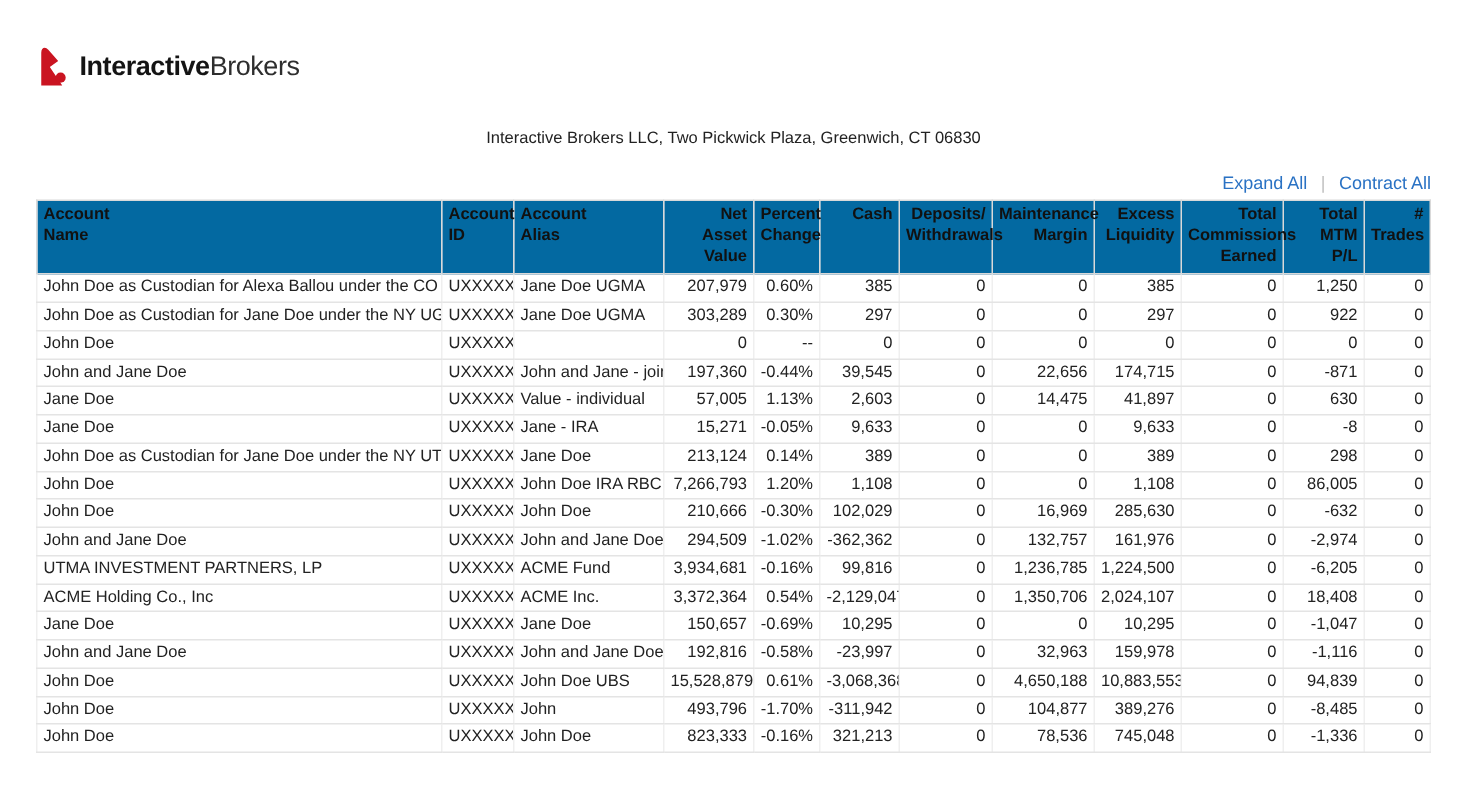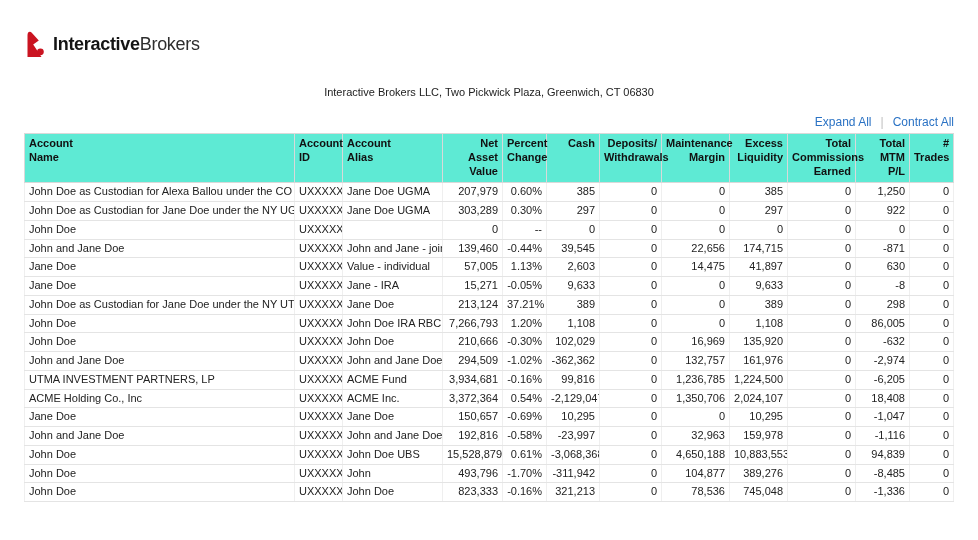--- a/index.html
+++ b/index.html
@@ -32,21 +32,21 @@
     margin-top:8px; height:24px;
     background:#f7f7f9; border:1px solid #dcdcdc; border-radius:3px;
     display:flex; align-items:center; gap:9px; padding:0 10px;
     color:#46699b; font-size:12.5px; cursor:pointer;
   }
   .chev { width:11px; height:11px; flex:0 0 auto; }
 
   
   table { width:930px; table-layout:fixed; border-collapse:collapse; margin-top:4px; font-size:11px; }
   thead th {
-    background:#5eead4; font-weight:bold; color:#111;
+    background:#0369a1; font-weight:bold; color:#111;
     vertical-align:top; padding:3px 4px 4px 4px;
     border:1px solid #d9d9d9;
     white-space:pre-line; line-height:1.25;
   }
   tbody td, tfoot td {
     padding:2px 4px;
     border-left:1px solid #efefef; border-right:1px solid #efefef;
     border-bottom:1px solid #e4e4e4;
     white-space:nowrap; overflow:hidden; text-overflow:clip;
     line-height:1.25;
@@ -163,21 +163,21 @@
           <td class="num">0</td>
           <td class="num">0</td>
           <td class="num">0</td>
           <td class="num">0</td>
           <td class="num">0</td>
         </tr>
         <tr>
           <td class="txt">John and Jane Doe</td>
           <td class="txt">UXXXXXX</td>
           <td class="txt">John and Jane - joint</td>
-          <td class="num">139,460</td>
+          <td class="num">197,360</td>
           <td class="num">-0.44%</td>
           <td class="num">39,545</td>
           <td class="num">0</td>
           <td class="num">22,656</td>
           <td class="num">174,715</td>
           <td class="num">0</td>
           <td class="num">-871</td>
           <td class="num">0</td>
         </tr>
         <tr>
@@ -206,21 +206,21 @@
           <td class="num">9,633</td>
           <td class="num">0</td>
           <td class="num">-8</td>
           <td class="num">0</td>
         </tr>
         <tr>
           <td class="txt">John Doe as Custodian for Jane Doe under the NY UTMA</td>
           <td class="txt">UXXXXXX</td>
           <td class="txt">Jane Doe</td>
           <td class="num">213,124</td>
-          <td class="num">37.21%</td>
+          <td class="num">0.14%</td>
           <td class="num">389</td>
           <td class="num">0</td>
           <td class="num">0</td>
           <td class="num">389</td>
           <td class="num">0</td>
           <td class="num">298</td>
           <td class="num">0</td>
         </tr>
         <tr>
           <td class="txt">John Doe</td>
@@ -238,21 +238,21 @@
         </tr>
         <tr>
           <td class="txt">John Doe</td>
           <td class="txt">UXXXXXX</td>
           <td class="txt">John Doe</td>
           <td class="num">210,666</td>
           <td class="num">-0.30%</td>
           <td class="num">102,029</td>
           <td class="num">0</td>
           <td class="num">16,969</td>
-          <td class="num">135,920</td>
+          <td class="num">285,630</td>
           <td class="num">0</td>
           <td class="num">-632</td>
           <td class="num">0</td>
         </tr>
         <tr>
           <td class="txt">John and Jane Doe</td>
           <td class="txt">UXXXXXX</td>
           <td class="txt">John and Jane Doe</td>
           <td class="num">294,509</td>
           <td class="num">-1.02%</td>

